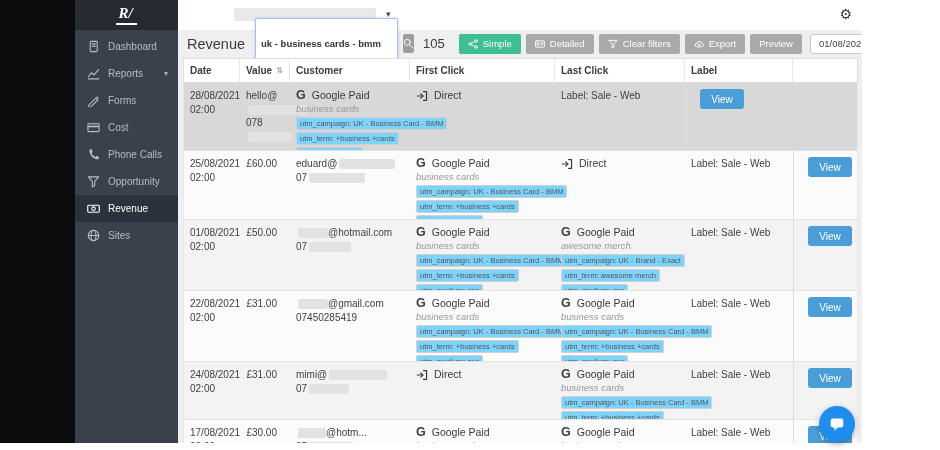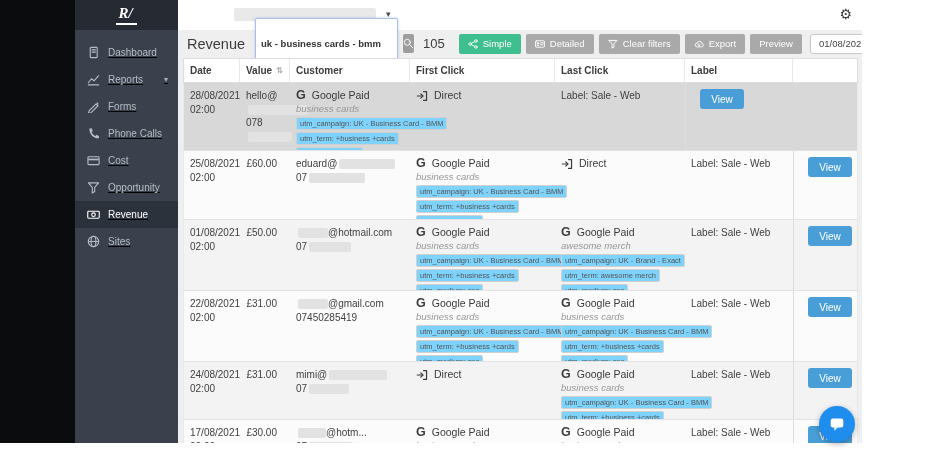--- a/index.html
+++ b/index.html
@@ -4,21 +4,21 @@
 <style>
   html,body{margin:0;padding:0;background:#fff;}
   body{width:940px;height:450px;overflow:hidden;position:relative;
        font-family:"Liberation Sans",sans-serif;-webkit-font-smoothing:antialiased;}
   .canvas{position:absolute;left:0;top:0;width:862px;height:443px;background:#fff;overflow:hidden;}
   .black-strip{position:absolute;left:0;top:0;width:75px;height:443px;background:#0b0c0e;}
   
   .sidebar{position:absolute;left:75px;top:0;width:103px;height:443px;background:#3a414c;}
   .logo-band{height:30px;background:#262b33;display:flex;align-items:center;justify-content:center;}
   .logo-text{color:#fff;font:italic 700 15px "Liberation Serif",serif;border-bottom:2px solid #fff;padding:0 4px 1px 2px;}
-  .nav{padding-top:9px;text-decoration:underline;}
+  .nav{padding-top:3px;}
   .nav-item{height:27px;display:flex;align-items:center;padding:0 10px 0 12px;gap:8px;
             color:#b7bdc5;font-size:10px;cursor:pointer;}
   .nav-item.active{background:#2c323c;color:#ffffff;}
   .nav-item .lab{white-space:nowrap;}
   .nav-item .nav-caret{margin-left:auto;font-size:8px;color:#aab0b8;}
   .ic{display:inline-flex;align-items:center;justify-content:center;}
   .ic svg{width:13px;height:13px;fill:none;stroke:currentColor;stroke-width:1.2;stroke-linecap:round;stroke-linejoin:round;}
   
   .main{position:absolute;left:178px;top:0;width:684px;height:443px;background:#efefef;}
   .topbar{position:absolute;left:0;top:0;width:100%;height:30px;background:#fff;}
@@ -110,33 +110,33 @@
             <svg viewBox="0 0 14 14">
               <path d="M2.2,11.8 l7.6,-7.6 2,2 -7.6,7.6 -2.7,0.7 z"></path>
               <line x1="10.8" y1="3.2" x2="11.8" y2="4.2"></line>
             </svg>
           </span>
           <span class="lab">Forms</span>
         </div>
         <div class="nav-item">
           <span class="ic">
             <svg viewBox="0 0 14 14">
-              <path d="M2.6,1.6 L5,1.3 6.3,4.3 5,5.7 C5.9,7.6 7.2,8.9 9,9.7 L10.4,8.4 13,9.9 12.6,12.2 C7.2,12.6 2.2,7.6 2.6,1.6 Z" fill="currentColor" stroke="none"></path>
-            </svg>
-          </span>
-          <span class="lab">Phone Calls</span>
-        </div>
-        <div class="nav-item">
-          <span class="ic">
-            <svg viewBox="0 0 14 14">
               <rect x="1" y="3" width="12" height="8.5" rx="1"></rect>
               <rect x="1.4" y="5" width="11.2" height="1.8" fill="currentColor" stroke="none"></rect>
             </svg>
           </span>
           <span class="lab">Cost</span>
+        </div>
+        <div class="nav-item">
+          <span class="ic">
+            <svg viewBox="0 0 14 14">
+              <path d="M2.6,1.6 L5,1.3 6.3,4.3 5,5.7 C5.9,7.6 7.2,8.9 9,9.7 L10.4,8.4 13,9.9 12.6,12.2 C7.2,12.6 2.2,7.6 2.6,1.6 Z" fill="currentColor" stroke="none"></path>
+            </svg>
+          </span>
+          <span class="lab">Phone Calls</span>
         </div>
         <div class="nav-item">
           <span class="ic">
             <svg viewBox="0 0 14 14">
               <path d="M1.5,2 h11 l-4.2,4.8 v4.6 l-2.6,1.4 v-6 z"></path>
             </svg>
           </span>
           <span class="lab">Opportunity</span>
         </div>
         <div class="nav-item active">

